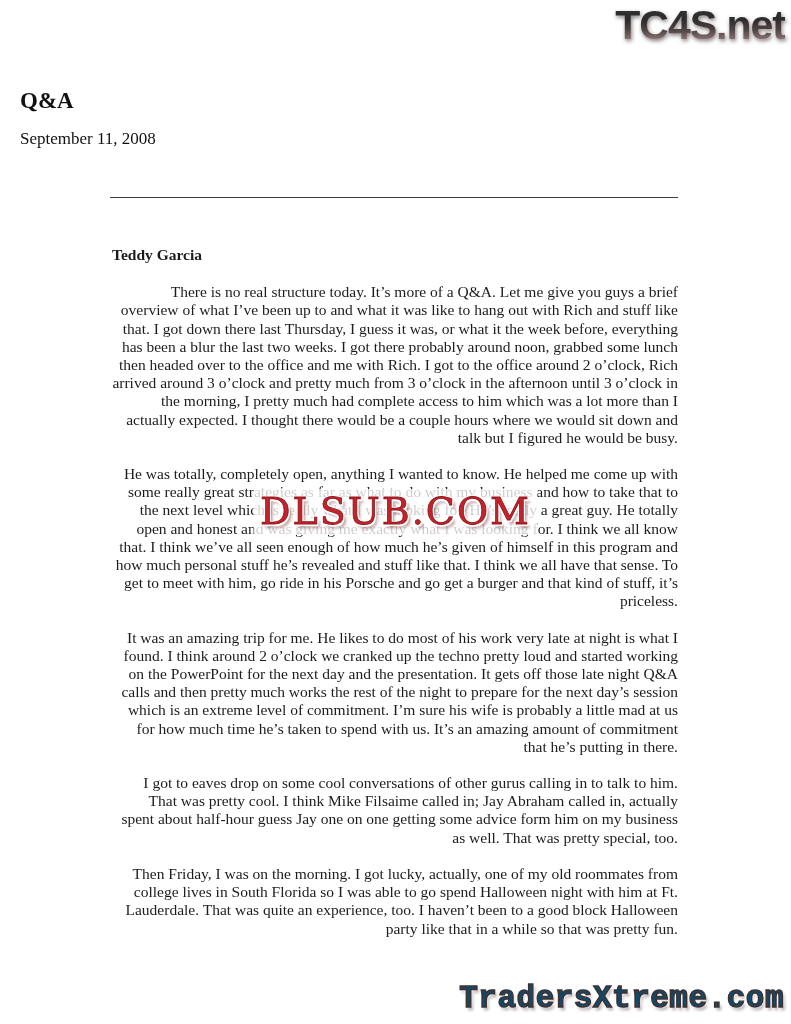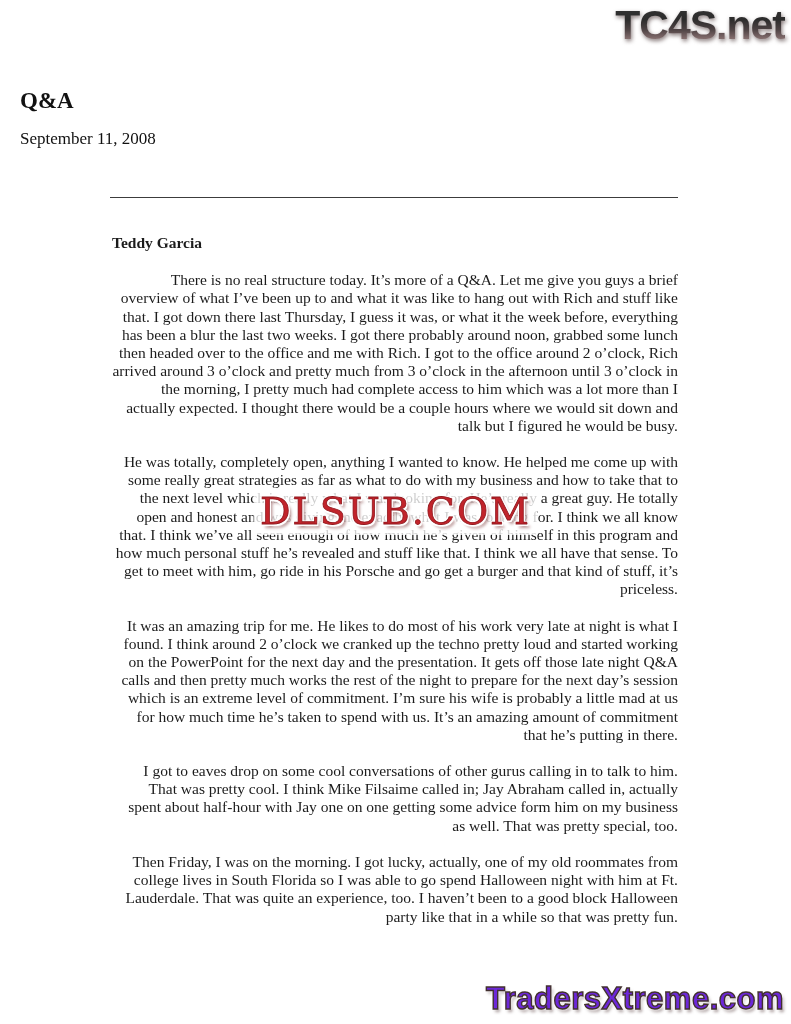--- a/index.html
+++ b/index.html
@@ -77,21 +77,21 @@
     width: 568px;
     border: 0;
     border-top: 1.2px solid #3c3c3c;
     margin: 0;
   }
 
   
   .content {
     position: absolute;
     left: 112px;
-    top: 234px;
+    top: 246px;
     width: 566px;
     font-size: 15.5px;
     line-height: 18.2px;
     text-align: left;
   }
   .speaker {
     font-weight: bold;
     margin: 0 0 19px 0;
   }
   .content p.para {
@@ -122,25 +122,25 @@
        3px 4px 3px rgba(100, 20, 20, 0.45);
     white-space: nowrap;
     z-index: 5;
   }
 
   
   .wm-traders {
     position: absolute;
     top: 981px;
     right: 7px;
-    font-family: Liberation Sans, sans-serif;
+    font-family: Liberation Mono, monospace;
     font-weight: bold;
     font-size: 31px;
     letter-spacing: 0.5px;
-    color: #6d28d9;
+    color: #0c4a6e;
     -webkit-text-stroke: 1.4px #42302f;
     text-shadow:
       0 0 3px #ffffff,
       0 0 5px #ffffff,
       0 0 7px #ffffff,
       2px 3px 3px rgba(60, 30, 30, 0.5);
     white-space: nowrap;
     z-index: 5;
   }
 </style>
@@ -159,21 +159,21 @@
     <p class="doc-date">September 11, 2008</p>
   </div>
 
   <hr class="rule">
 
   <div class="content">
     <p class="speaker">Teddy Garcia</p>
     <p class="para">There is no real structure today. It’s more of a Q&amp;A. Let me give you guys a brief overview of what I’ve been up to and what it was like to hang out with Rich and stuff like that. I got down there last Thursday, I guess it was, or what it the week before, everything has been a blur the last two weeks. I got there probably around noon, grabbed some lunch then headed over to the office and me with Rich. I got to the office around 2 o’clock, Rich arrived around 3 o’clock and pretty much from 3 o’clock in the afternoon until 3 o’clock in the morning, I pretty much had complete access to him which was a lot more than I actually expected. I thought there would be a couple hours where we would sit down and talk but I figured he would be busy.</p>
     <p class="para">He was totally, completely open, anything I wanted to know. He helped me come up with some really great strategies as far as what to do with my business and how to take that to the next level which is really what I was looking for. He’s really a great guy. He totally open and honest and was giving me exactly what I was looking for. I think we all know that. I think we’ve all seen enough of how much he’s given of himself in this program and how much personal stuff he’s revealed and stuff like that. I think we all have that sense. To get to meet with him, go ride in his Porsche and go get a burger and that kind of stuff, it’s priceless.</p>
     <p class="para">It was an amazing trip for me. He likes to do most of his work very late at night is what I found. I think around 2 o’clock we cranked up the techno pretty loud and started working on the PowerPoint for the next day and the presentation. It gets off those late night Q&amp;A calls and then pretty much works the rest of the night to prepare for the next day’s session which is an extreme level of commitment. I’m sure his wife is probably a little mad at us for how much time he’s taken to spend with us. It’s an amazing amount of commitment that he’s putting in there.</p>
-    <p class="para">I got to eaves drop on some cool conversations of other gurus calling in to talk to him. That was pretty cool. I think Mike Filsaime called in; Jay Abraham called in, actually spent about half-hour with Jay one on one getting some advice form him on my business as well. That was pretty special, too.</p>
+    <p class="para">I got to eaves drop on some cool conversations of other gurus calling in to talk to him. That was pretty cool. I think Mike Filsaime called in; Jay Abraham called in, actually spent about half-hour guess Jay one on one getting some advice form him on my business as well. That was pretty special, too.</p>
     <p class="para">Then Friday, I was on the morning. I got lucky, actually, one of my old roommates from college lives in South Florida so I was able to go spend Halloween night with him at Ft. Lauderdale. That was quite an experience, too. I haven’t been to a good block Halloween party like that in a while so that was pretty fun.</p>
   </div>
 
   <div class="wm-dlsub">DLSUB.COM</div>
 
   <div class="wm-traders">TradersXtreme.com</div>
 
 </div>
 
 </body></html>

